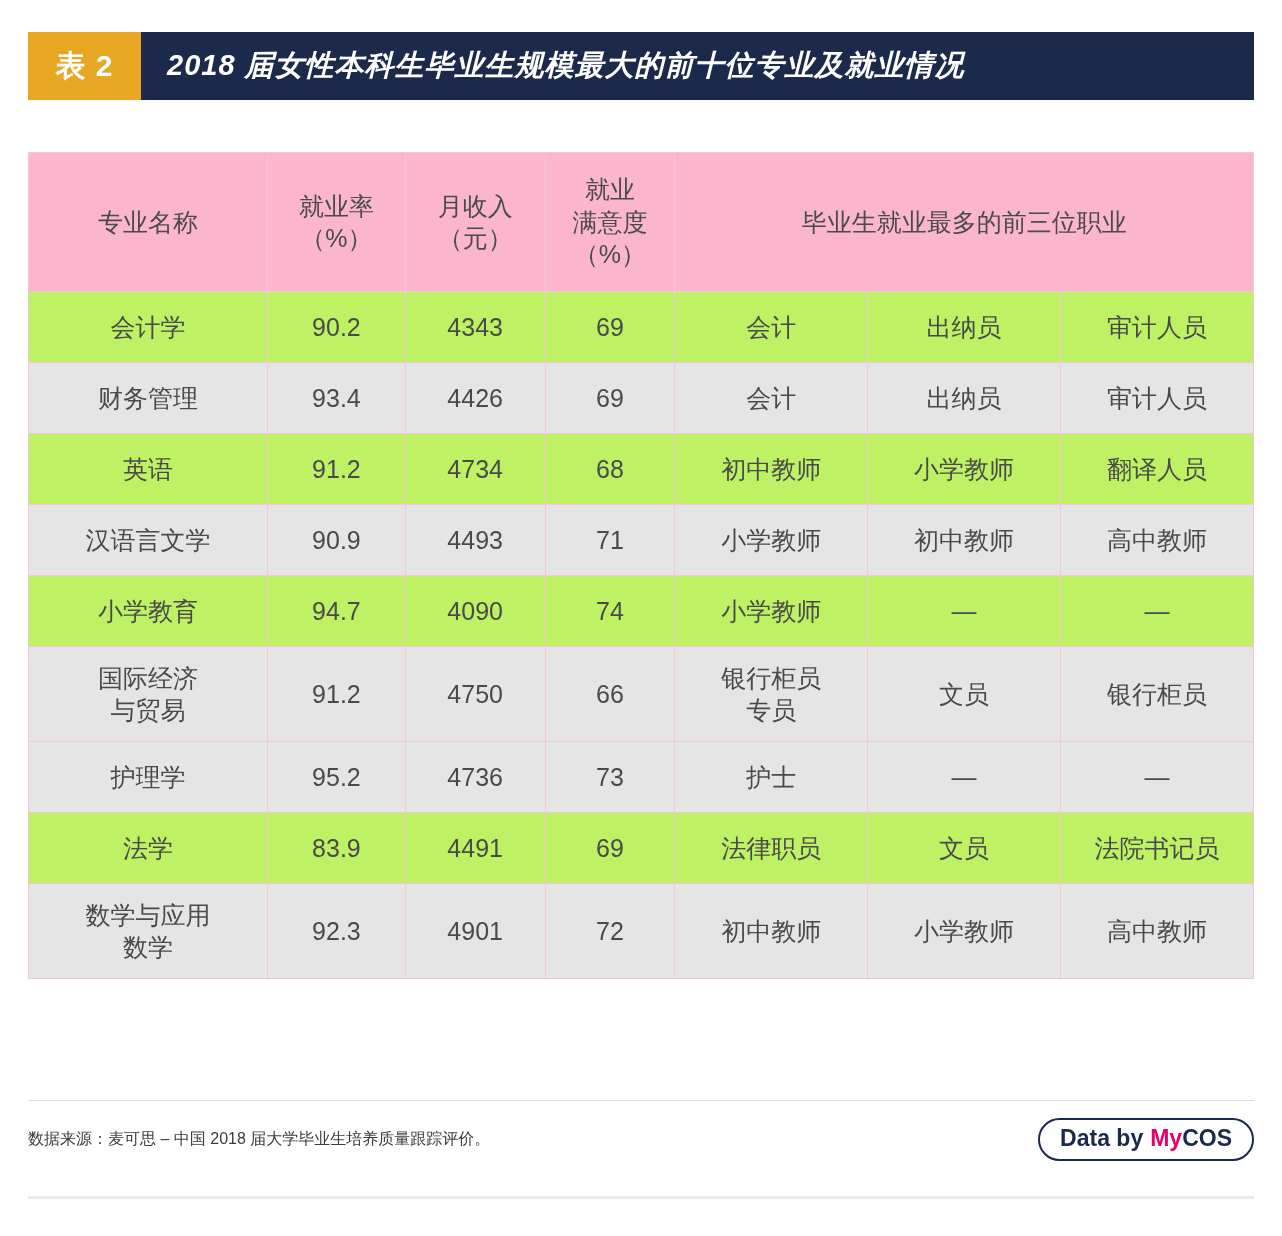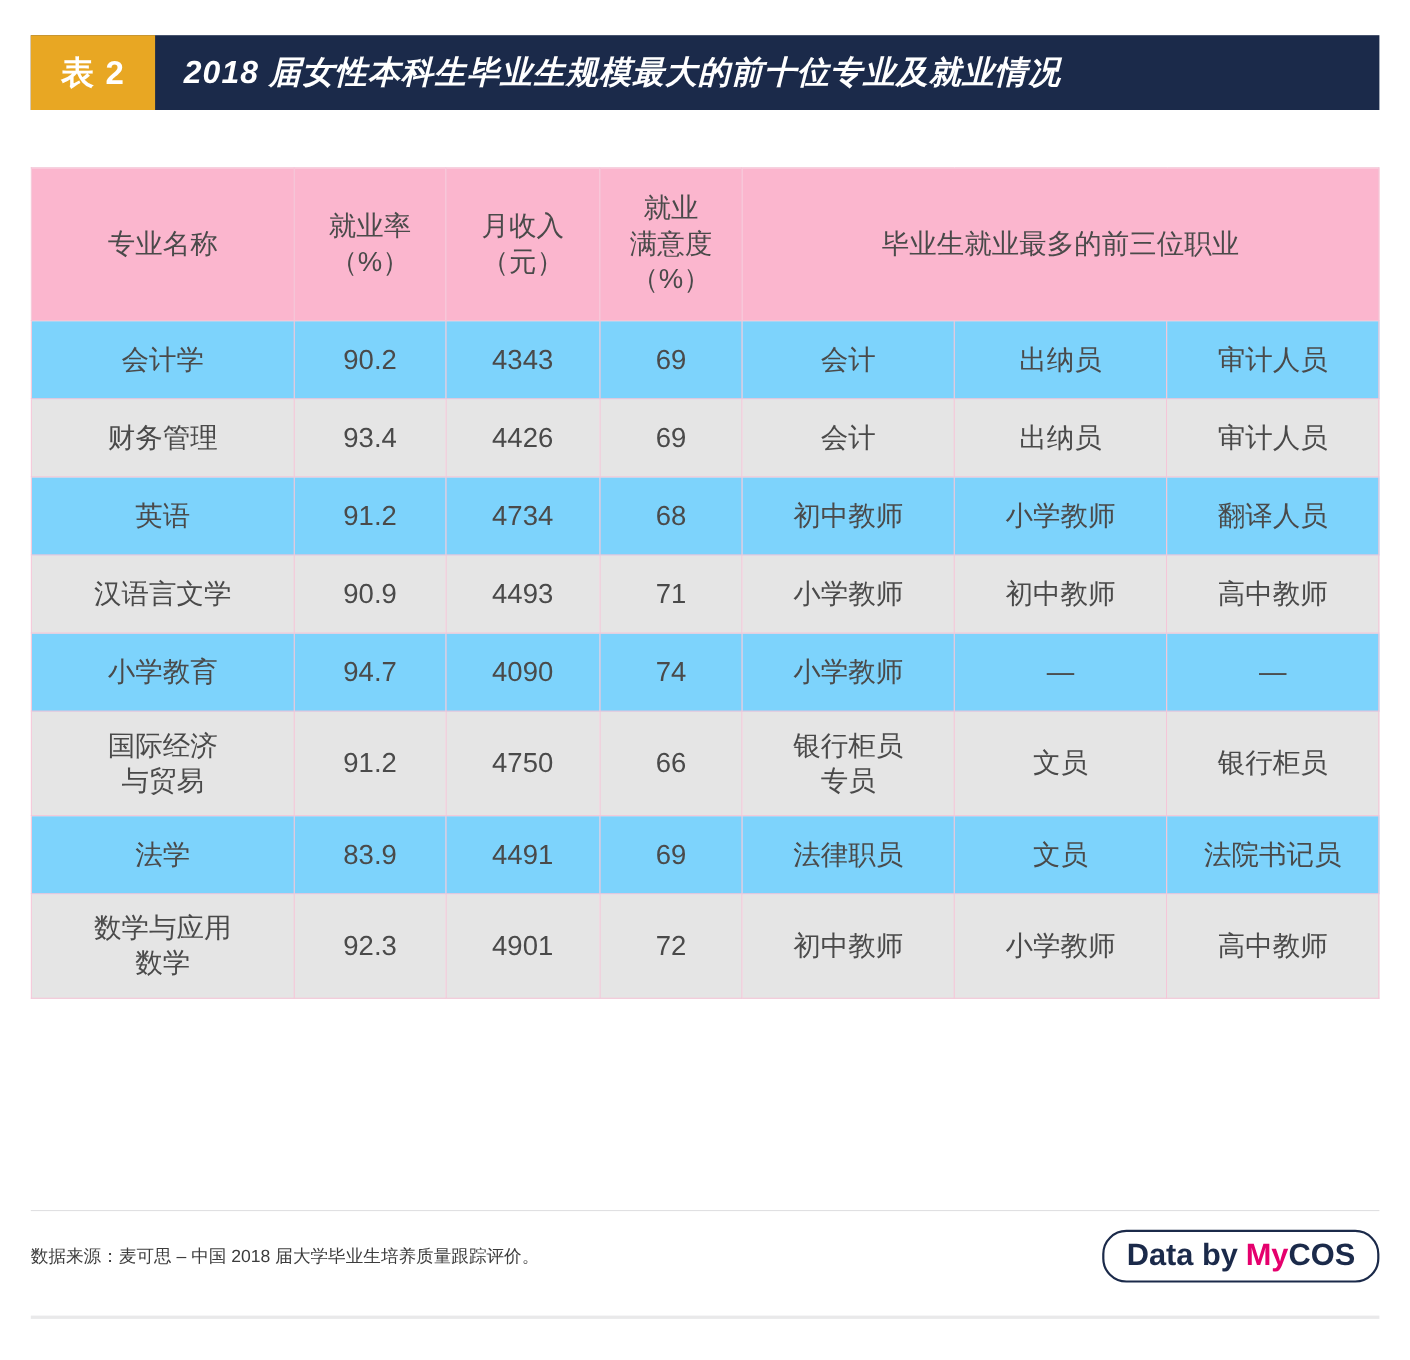--- a/index.html
+++ b/index.html
@@ -84,21 +84,21 @@
     font-size: 25px;
     height: 138px;
     border: 1px solid #fbb6ce;
     font-weight: normal;
   }
   thead th .sub {
     display: block;
     font-size: 25px;
   }
   tbody tr.odd td {
-    background: #7dd3fc;
+    background: #bef264;
   }
   tbody tr.even td {
     background: #e5e5e5;
   }
   tbody td {
     height: 70px;
   }
   tbody tr.tall td {
     height: 94px;
   }
@@ -119,21 +119,21 @@
     justify-content: space-between;
   }
   .footer-note {
     font-size: 16px;
     color: #3c3c3c;
   }
   .badge {
     border: 2px solid #1b2a4a;
     border-radius: 22px;
     padding: 5px 20px 7px 20px;
-    font-size: 28px;
+    font-size: 23px;
     font-weight: bold;
     color: #1b2a4a;
     display: flex;
     align-items: baseline;
     gap: 0px;
     background: #ffffff;
   }
   .badge .m { color: #e5006d; }
   .badge .cos { color: #1b2a4a; }
   .badge .databy { margin-right: 7px; }
@@ -249,20 +249,29 @@
           <td style="white-space:pre-line">国际经济
 与贸易</td>
           <td>91.2</td>
           <td>4750</td>
           <td>66</td>
           <td style="white-space:pre-line">银行柜员
 专员</td>
           <td>文员</td>
           <td>银行柜员</td>
         </tr>
+        <tr class="even">
+          <td>护理学</td>
+          <td>95.2</td>
+          <td>4736</td>
+          <td>73</td>
+          <td>护士</td>
+          <td>—</td>
+          <td>—</td>
+        </tr>
         <tr class="odd">
           <td>法学</td>
           <td>83.9</td>
           <td>4491</td>
           <td>69</td>
           <td>法律职员</td>
           <td>文员</td>
           <td>法院书记员</td>
         </tr>
         <tr class="even tall">

